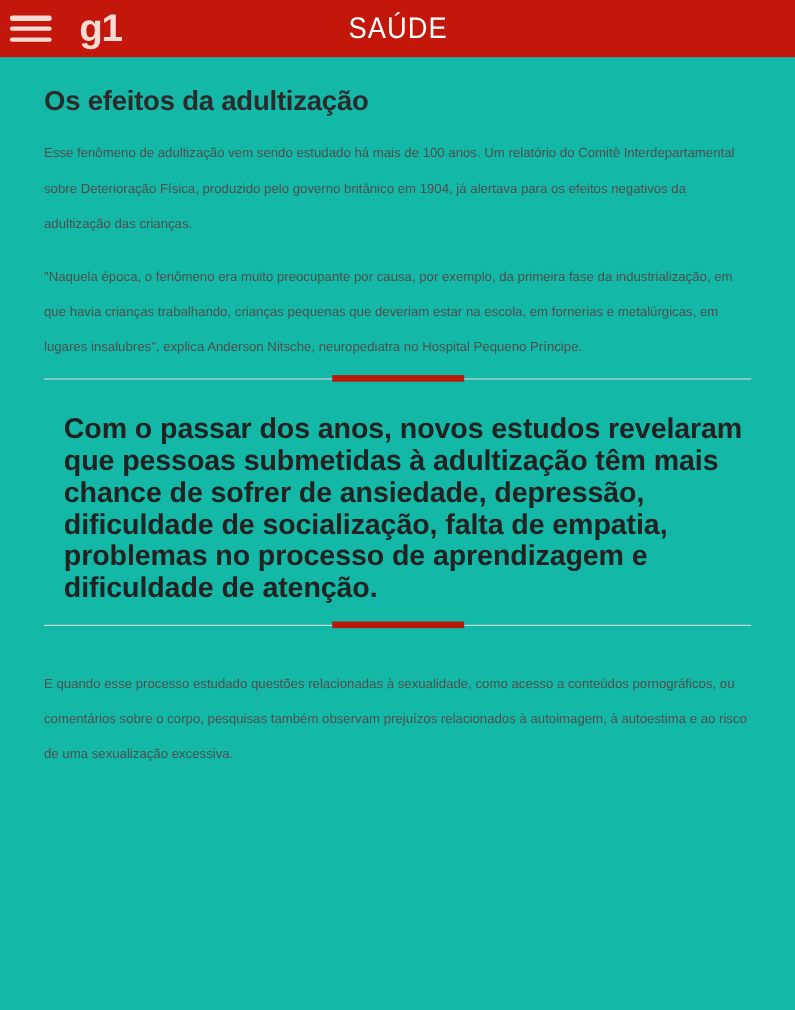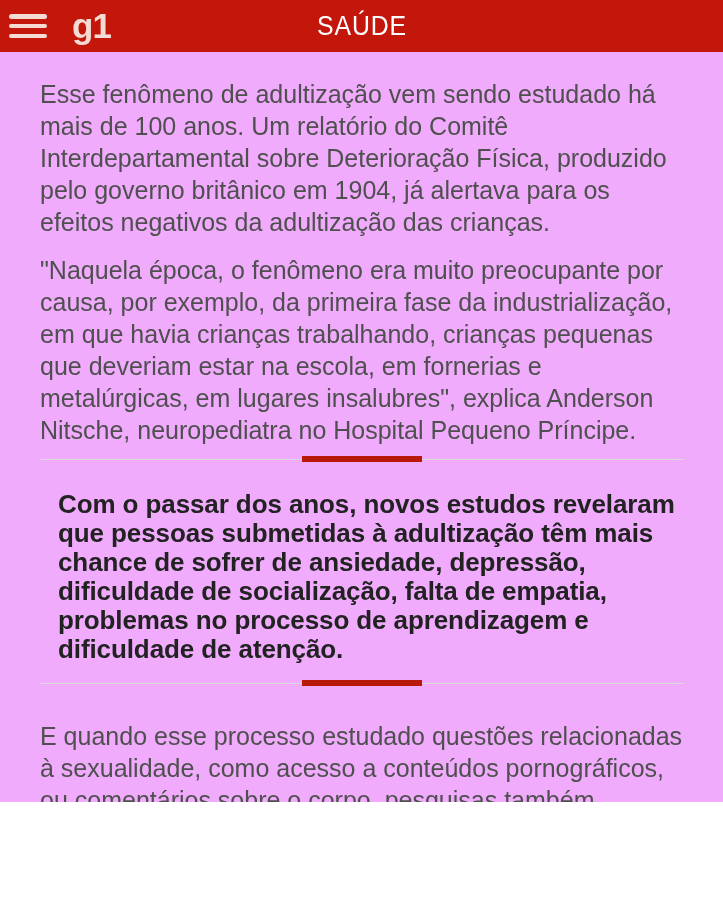--- a/index.html
+++ b/index.html
@@ -3,22 +3,22 @@
 <meta charset="utf-8">
 <style>
   * { margin: 0; padding: 0; box-sizing: border-box; }
   html, body { background: #ffffff; }
   body {
     font-family: "Liberation Sans", "DejaVu Sans", sans-serif;
     -webkit-font-smoothing: antialiased;
   }
   .page {
     width: 723px;
-    height: 802px;
-    background: #f0abfc;
+    height: 918px;
+    background: #14b8a6;
     overflow: hidden;
     position: relative;
   }
 
   
   .app-header {
     height: 52px;
     background: #c4170c;
     position: relative;
     display: flex;
@@ -72,21 +72,21 @@
     padding: 26px 40px 0 40px;
   }
   .article-title {
     font-size: 25px;
     font-weight: 700;
     color: #2b2b2b;
     letter-spacing: -0.2px;
     margin-bottom: 16px;
   }
   .article p {
-    font-size: 25px;
+    font-size: 12px;
     line-height: 32px;
     color: #4f4f4f;
     margin-bottom: 16px;
   }
   .article p.para-3 { margin-bottom: 0; }
 
   .divider {
     position: relative;
     height: 6px;
     margin: 10px 0 28px 0;
@@ -129,20 +129,21 @@
     <button class="menu-button" aria-label="menu">
       <span class="bar"></span>
       <span class="bar"></span>
       <span class="bar"></span>
     </button>
     <a class="logo" href="#">g1</a>
     <div class="section-title">SAÚDE</div>
   </header>
 
   <main class="article">
+    <h1 class="article-title">Os efeitos da adultização</h1>
 
     <p class="para-1">Esse fenômeno de adultização vem sendo estudado há mais de 100 anos. Um relatório do Comitê Interdepartamental sobre Deterioração Física, produzido pelo governo britânico em 1904, já alertava para os efeitos negativos da adultização das crianças.</p>
     <p class="para-3">"Naquela época, o fenômeno era muito preocupante por causa, por exemplo, da primeira fase da industrialização, em que havia crianças trabalhando, crianças pequenas que deveriam estar na escola, em fornerias e metalúrgicas, em lugares insalubres", explica Anderson Nitsche, neuropediatra no Hospital Pequeno Príncipe.</p>
 
     <div class="divider divider-1">
       <span class="line"></span>
       <span class="accent"></span>
     </div>
 
     <blockquote class="article-quote">Com o passar dos anos, novos estudos revelaram que pessoas submetidas à adultização têm mais chance de sofrer de ansiedade, depressão, dificuldade de socialização, falta de empatia, problemas no processo de aprendizagem e dificuldade de atenção.</blockquote>

